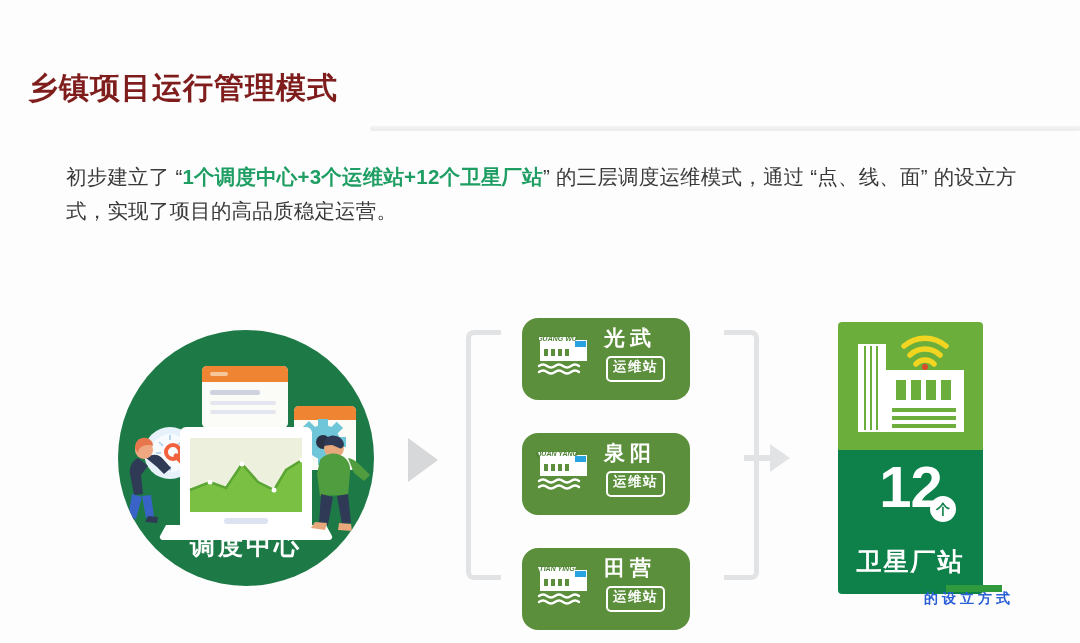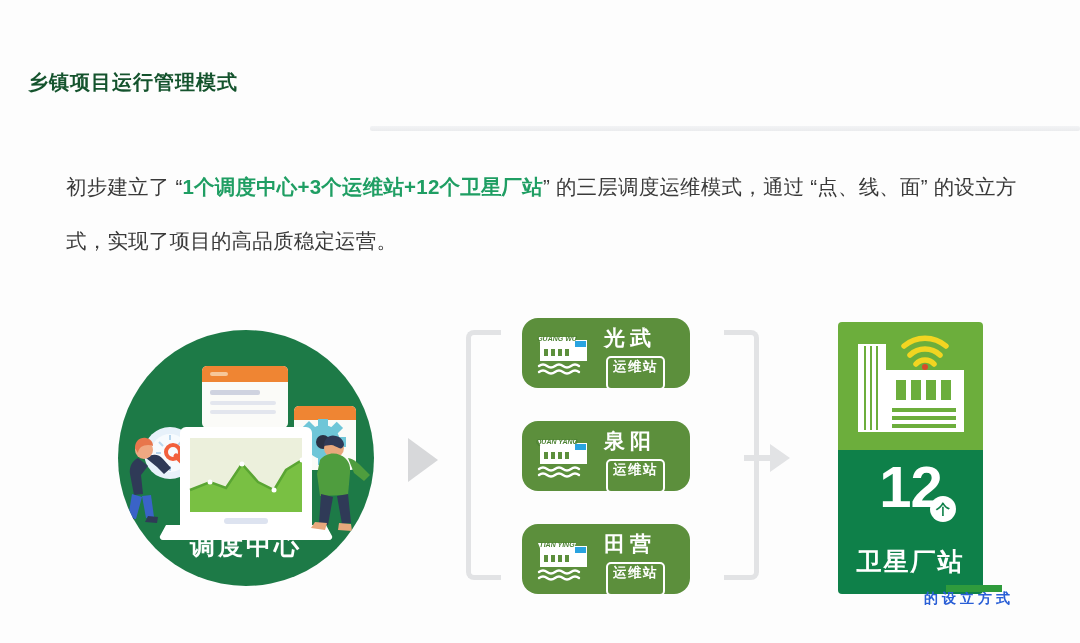--- a/index.html
+++ b/index.html
@@ -7,34 +7,34 @@
     width:1080px;height:643px;
     background:#ffffff;
     font-family:"Liberation Sans","DejaVu Sans",sans-serif;
     overflow:hidden;position:relative;
   }
   .slide{position:absolute;inset:0;background:#fdfdfd;}
 
   
   .page-title{
     position:absolute;left:28px;top:70px;
-    font-size:20px;font-weight:bold;color:#14532d;
+    font-size:30px;font-weight:bold;color:#7f1d1d;
     letter-spacing:1px;line-height:1.2;
     white-space:nowrap;
   }
   .header-rule{
     position:absolute;left:370px;top:126px;right:0;height:5px;
     background:linear-gradient(to bottom,#f2f3f5,#ebecee);
     border-radius:2px;
   }
 
   
   .para{
     position:absolute;left:66px;top:160px;width:968px;
-    font-size:20.5px;color:#3a3a3a;line-height:54px;
+    font-size:20.5px;color:#3a3a3a;line-height:34px;
     letter-spacing:0.2px;
   }
   .para .hl{color:#1f9e63;font-weight:bold;}
 
   
   .diagram{position:absolute;left:0;top:300px;width:1080px;height:330px;}
 
   
   .hub{
     position:absolute;left:118px;top:30px;width:256px;height:256px;
@@ -69,34 +69,34 @@
   .arrow-head{
     position:absolute;left:770px;top:144px;width:0;height:0;
     border-top:14px solid transparent;
     border-bottom:14px solid transparent;
     border-left:20px solid #e2e3e5;
   }
 
   
   .cards{position:absolute;left:522px;top:18px;width:170px;}
   .card{
-    width:168px;height:70px;border-radius:16px;background:#5c8f3c;
+    width:168px;height:82px;border-radius:16px;background:#5c8f3c;
     margin-bottom:33px;position:relative;overflow:hidden;
   }
   .card:last-child{margin-bottom:9px;}
   .card-icon{position:absolute;left:12px;top:10px;width:62px;height:50px;}
   .card-name{
     position:absolute;left:82px;top:7px;
     color:#ffffff;font-size:21px;font-weight:bold;letter-spacing:5px;
     line-height:26px;white-space:nowrap;
   }
   .card-sub{
     position:absolute;left:84px;top:38px;
     border:2px solid #ffffff;border-radius:5px;
-    padding:1px 5px 14px 5px;
+    padding:1px 5px 6px 5px;
     color:#ffffff;font-size:13.5px;font-weight:bold;letter-spacing:1.5px;
     line-height:15px;white-space:nowrap;
   }
 
   
   .panel{
     position:absolute;left:838px;top:22px;width:145px;height:272px;
     border-radius:4px;overflow:hidden;
   }
   .panel-top{height:128px;background:#6cae3c;position:relative;}

